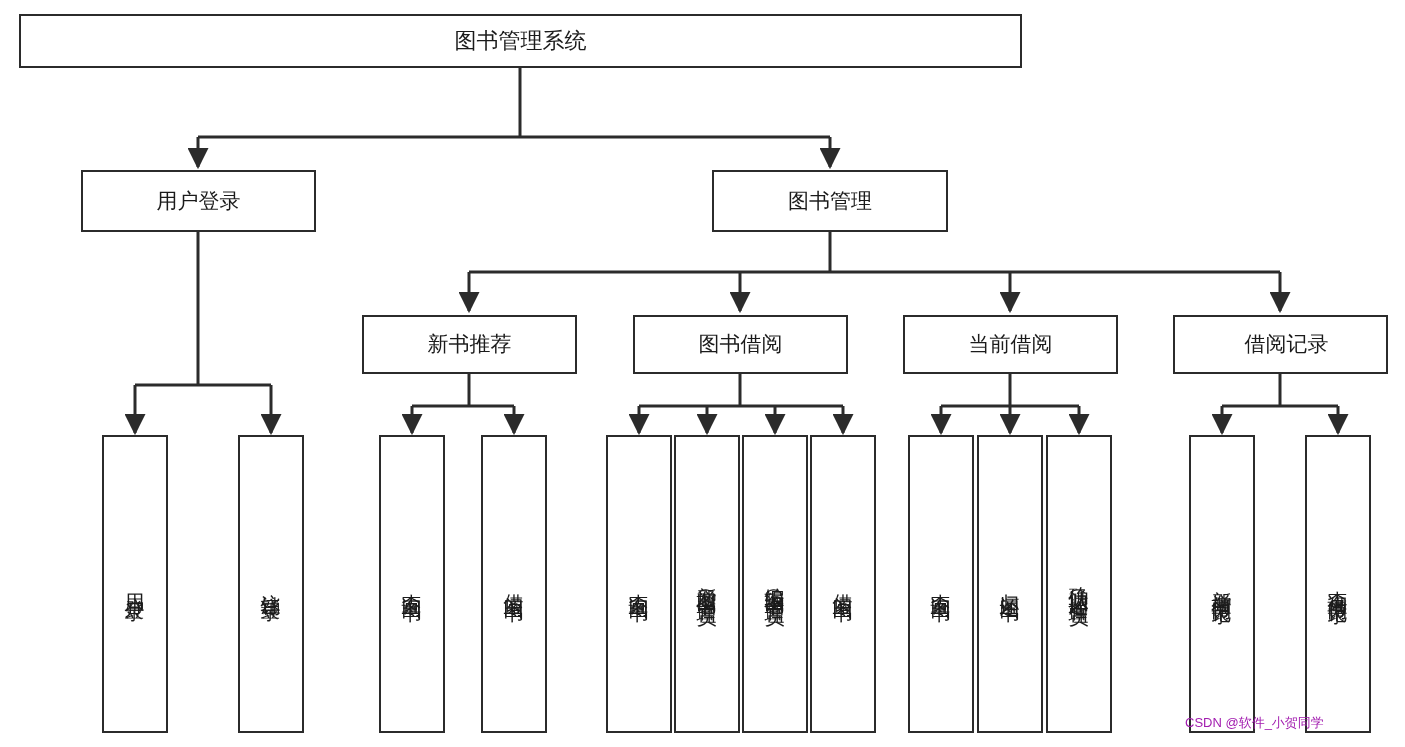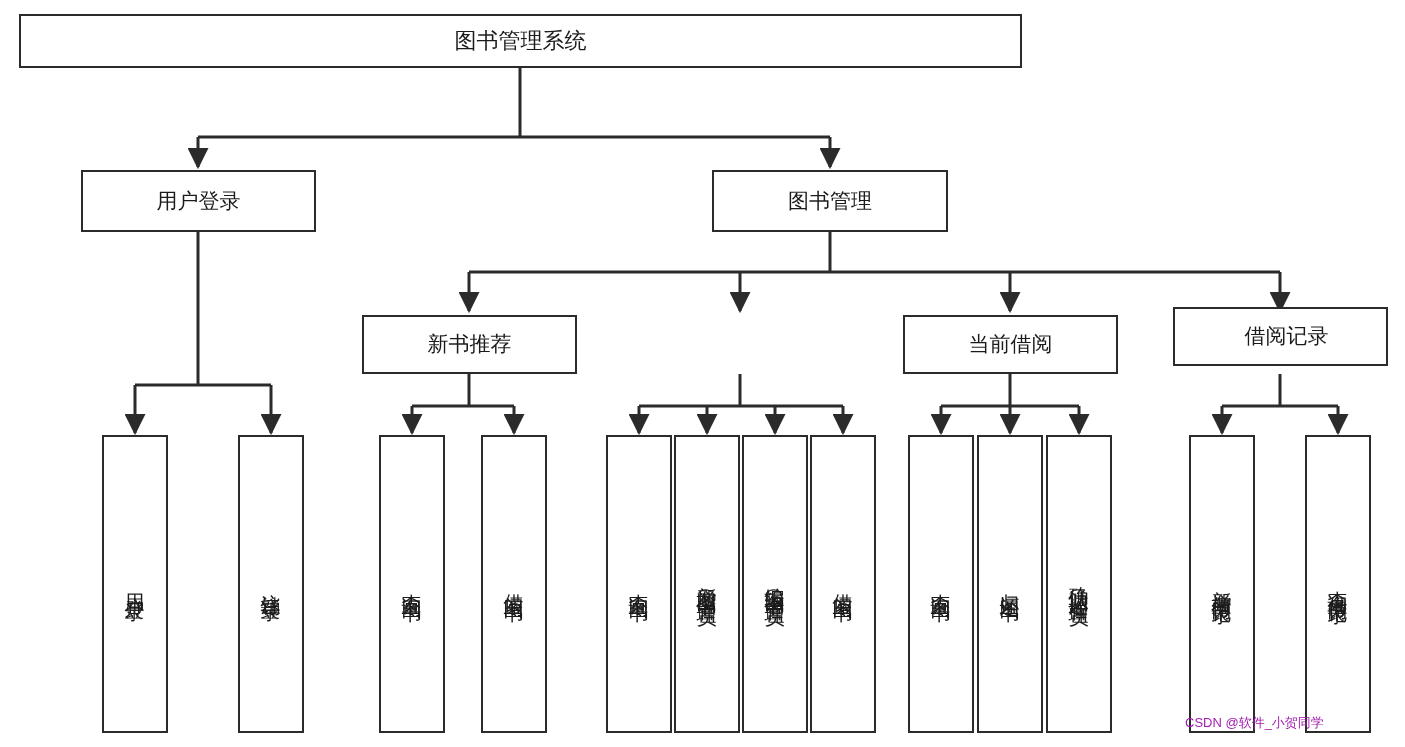--- a/index.html
+++ b/index.html
@@ -131,24 +131,27 @@
   <div class="node horizontal" style="left:81px; top:170px; width:235px; height:62px;">
     <span class="node-label">用户登录</span>
   </div>
   <div class="node horizontal" style="left:362px; top:315px; width:215px; height:59px;">
     <span class="node-label">新书推荐</span>
   </div>
 
   <div class="node horizontal" style="left:712px; top:170px; width:236px; height:62px;">
     <span class="node-label">图书管理</span>
   </div>
+  <div class="node horizontal" style="left:633px; top:315px; width:215px; height:59px;">
+    <span class="node-label">图书借阅</span>
+  </div>
   <div class="node horizontal" style="left:903px; top:315px; width:215px; height:59px;">
     <span class="node-label">当前借阅</span>
   </div>
-  <div class="node horizontal" style="left:1173px; top:307px; width:215px; height:59px;padding-left:12px;">
+  <div class="node horizontal" style="left:1173px; top:315px; width:215px; height:59px;padding-left:12px;">
     <span class="node-label">借阅记录</span>
   </div>
 
   <div class="node vertical" style="left:102px; top:435px; width:66px; height:298px;">
     <span class="node-label">用户登录</span>
   </div>
   <div class="node vertical" style="left:238px; top:435px; width:66px; height:298px;">
     <span class="node-label">注销登录</span>
   </div>
 

